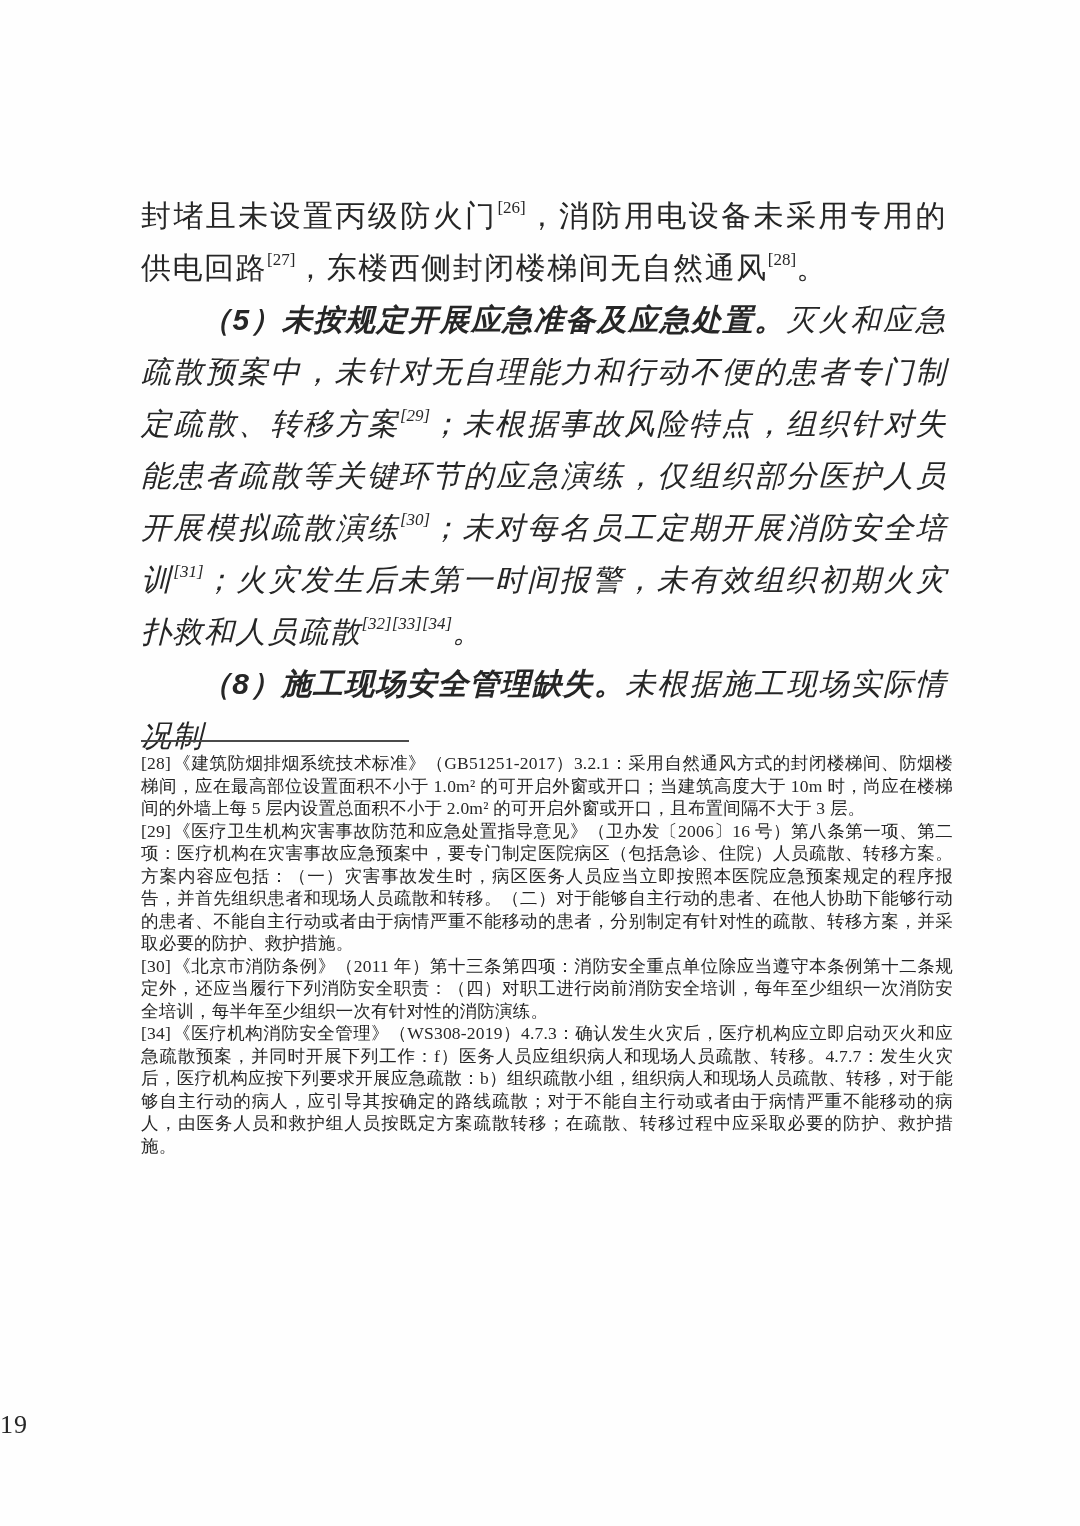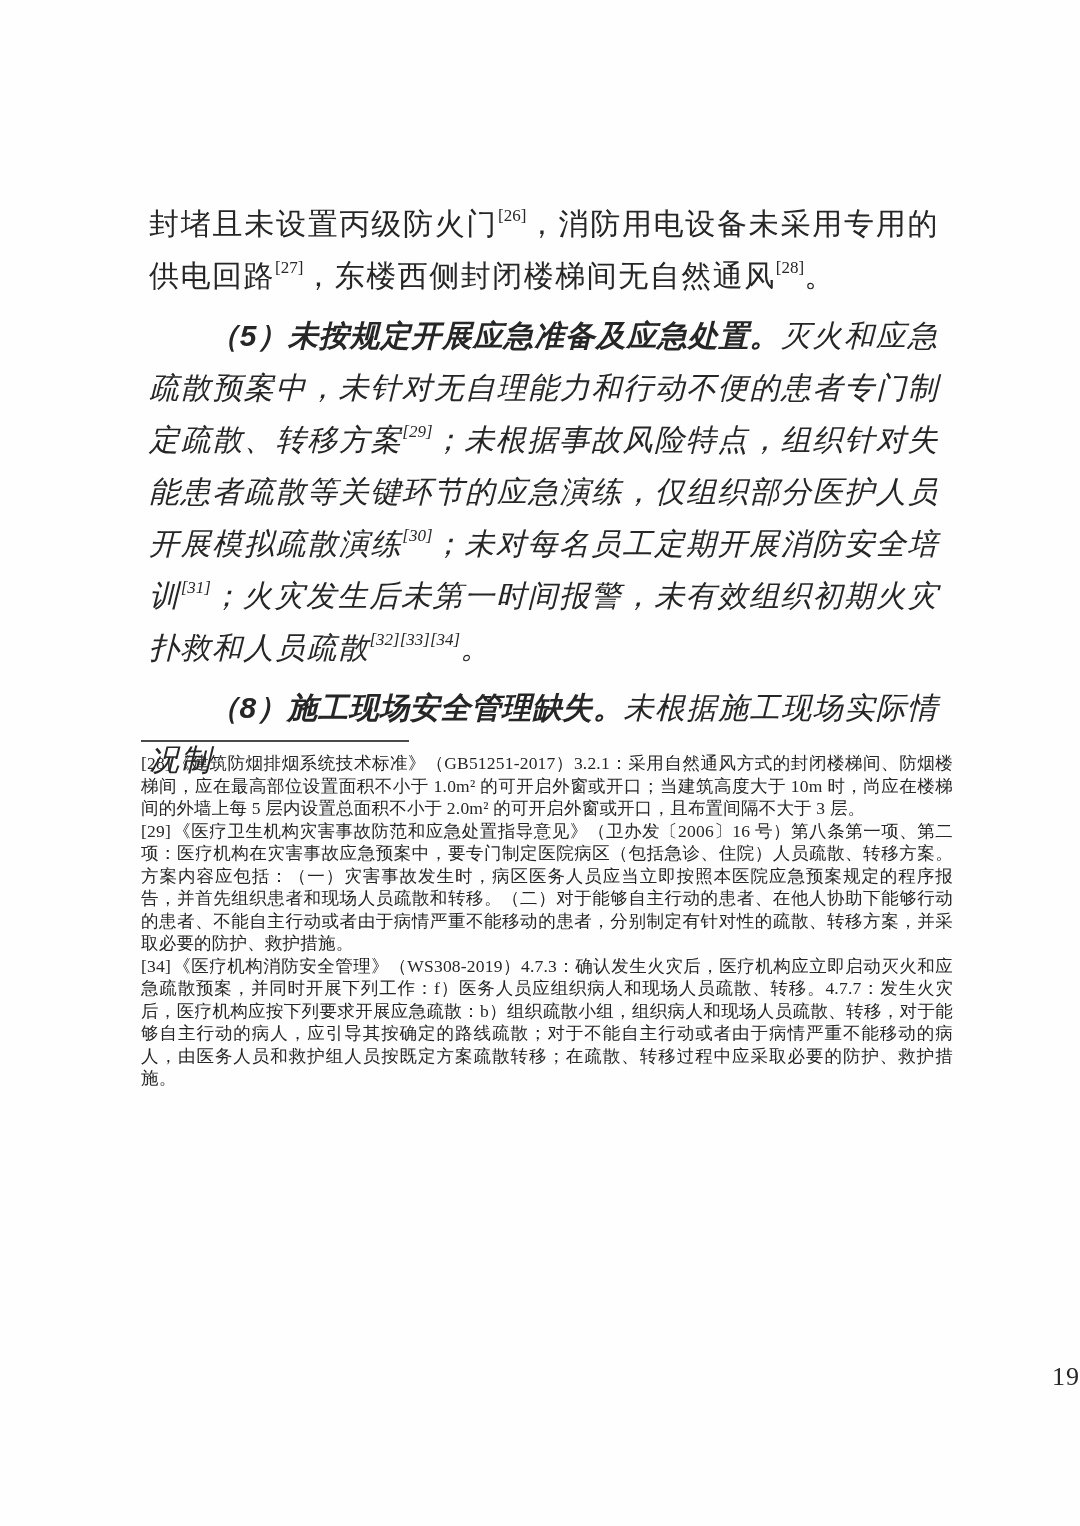--- a/index.html
+++ b/index.html
@@ -17,21 +17,21 @@
     overflow: hidden;
     font-family: "Liberation Serif", "DejaVu Serif", serif;
   }
   .body-text {
     position: absolute;
     left: 141px;
     top: 190px;
     width: 806px;
   }
   .body-text p.para {
-    margin: 8px;
+    margin: 0;
     font-size: 30px;
     line-height: 52px;
     text-align: justify;
     letter-spacing: 1.5px;
   }
   .body-text p.para.indent {
     text-indent: 2em;
     font-style: italic;
   }
   .body-text .bold {
@@ -67,36 +67,37 @@
     line-height: 22.5px;
     text-align: justify;
     letter-spacing: 0.2px;
   }
   .footnote .marker {
     padding-right: 2px;
   }
   .page-number {
     position: absolute;
     left: 0;
-    top: 1362px;
+    top: 1410px;
     width: 100%;
-    text-align: right;
+    text-align: left;
     font-size: 26px;
     letter-spacing: 1px;
   }
 </style>
 </head>
 <body>
 
 <div class="page">
   <div class="body-text">
       <p class="para"><span>封堵且未设置丙级防火门</span><sup>[26]</sup><span>，消防用电设备未采用专用的供电回路</span><sup>[27]</sup><span>，东楼西侧封闭楼梯间无自然通风</span><sup>[28]</sup><span>。</span></p>
       <p class="para indent"><span class="bold">（5）未按规定开展应急准备及应急处置。</span><span>灭火和应急疏散预案中，未针对无自理能力和行动不便的患者专门制定疏散、转移方案</span><sup>[29]</sup><span>；未根据事故风险特点，组织针对失能患者疏散等关键环节的应急演练，仅组织部分医护人员开展模拟疏散演练</span><sup>[30]</sup><span>；未对每名员工定期开展消防安全培训</span><sup>[31]</sup><span>；火灾发生后未第一时间报警，未有效组织初期火灾扑救和人员疏散</span><sup>[32][33][34]</sup><span>。</span></p>
       <p class="para indent"><span class="bold">（8）施工现场安全管理缺失。</span><span>未根据施工现场实际情况制</span></p>
     </div>
   <div class="footnote-separator"></div>
   <div class="footnotes">
       <div class="footnote"><span class="marker">[28]</span><span>《建筑防烟排烟系统技术标准》（GB51251-2017）3.2.1：采用自然通风方式的封闭楼梯间、防烟楼梯间，应在最高部位设置面积不小于 1.0m² 的可开启外窗或开口；当建筑高度大于 10m 时，尚应在楼梯间的外墙上每 5 层内设置总面积不小于 2.0m² 的可开启外窗或开口，且布置间隔不大于 3 层。</span></div>
       <div class="footnote"><span class="marker">[29]</span><span>《医疗卫生机构灾害事故防范和应急处置指导意见》（卫办发〔2006〕16 号）第八条第一项、第二项：医疗机构在灾害事故应急预案中，要专门制定医院病区（包括急诊、住院）人员疏散、转移方案。方案内容应包括：（一）灾害事故发生时，病区医务人员应当立即按照本医院应急预案规定的程序报告，并首先组织患者和现场人员疏散和转移。（二）对于能够自主行动的患者、在他人协助下能够行动的患者、不能自主行动或者由于病情严重不能移动的患者，分别制定有针对性的疏散、转移方案，并采取必要的防护、救护措施。</span></div>
+      <div class="footnote"><span class="marker">[30]</span><span>《北京市消防条例》（2011 年）第十三条第四项：消防安全重点单位除应当遵守本条例第十二条规定外，还应当履行下列消防安全职责：（四）对职工进行岗前消防安全培训，每年至少组织一次消防安全培训，每半年至少组织一次有针对性的消防演练。</span></div>
       <div class="footnote"><span class="marker">[34]</span><span>《医疗机构消防安全管理》（WS308-2019）4.7.3：确认发生火灾后，医疗机构应立即启动灭火和应急疏散预案，并同时开展下列工作：f）医务人员应组织病人和现场人员疏散、转移。4.7.7：发生火灾后，医疗机构应按下列要求开展应急疏散：b）组织疏散小组，组织病人和现场人员疏散、转移，对于能够自主行动的病人，应引导其按确定的路线疏散；对于不能自主行动或者由于病情严重不能移动的病人，由医务人员和救护组人员按既定方案疏散转移；在疏散、转移过程中应采取必要的防护、救护措施。</span></div>
     </div>
   <div class="page-number">19</div>
 </div>
 
 </body></html>

